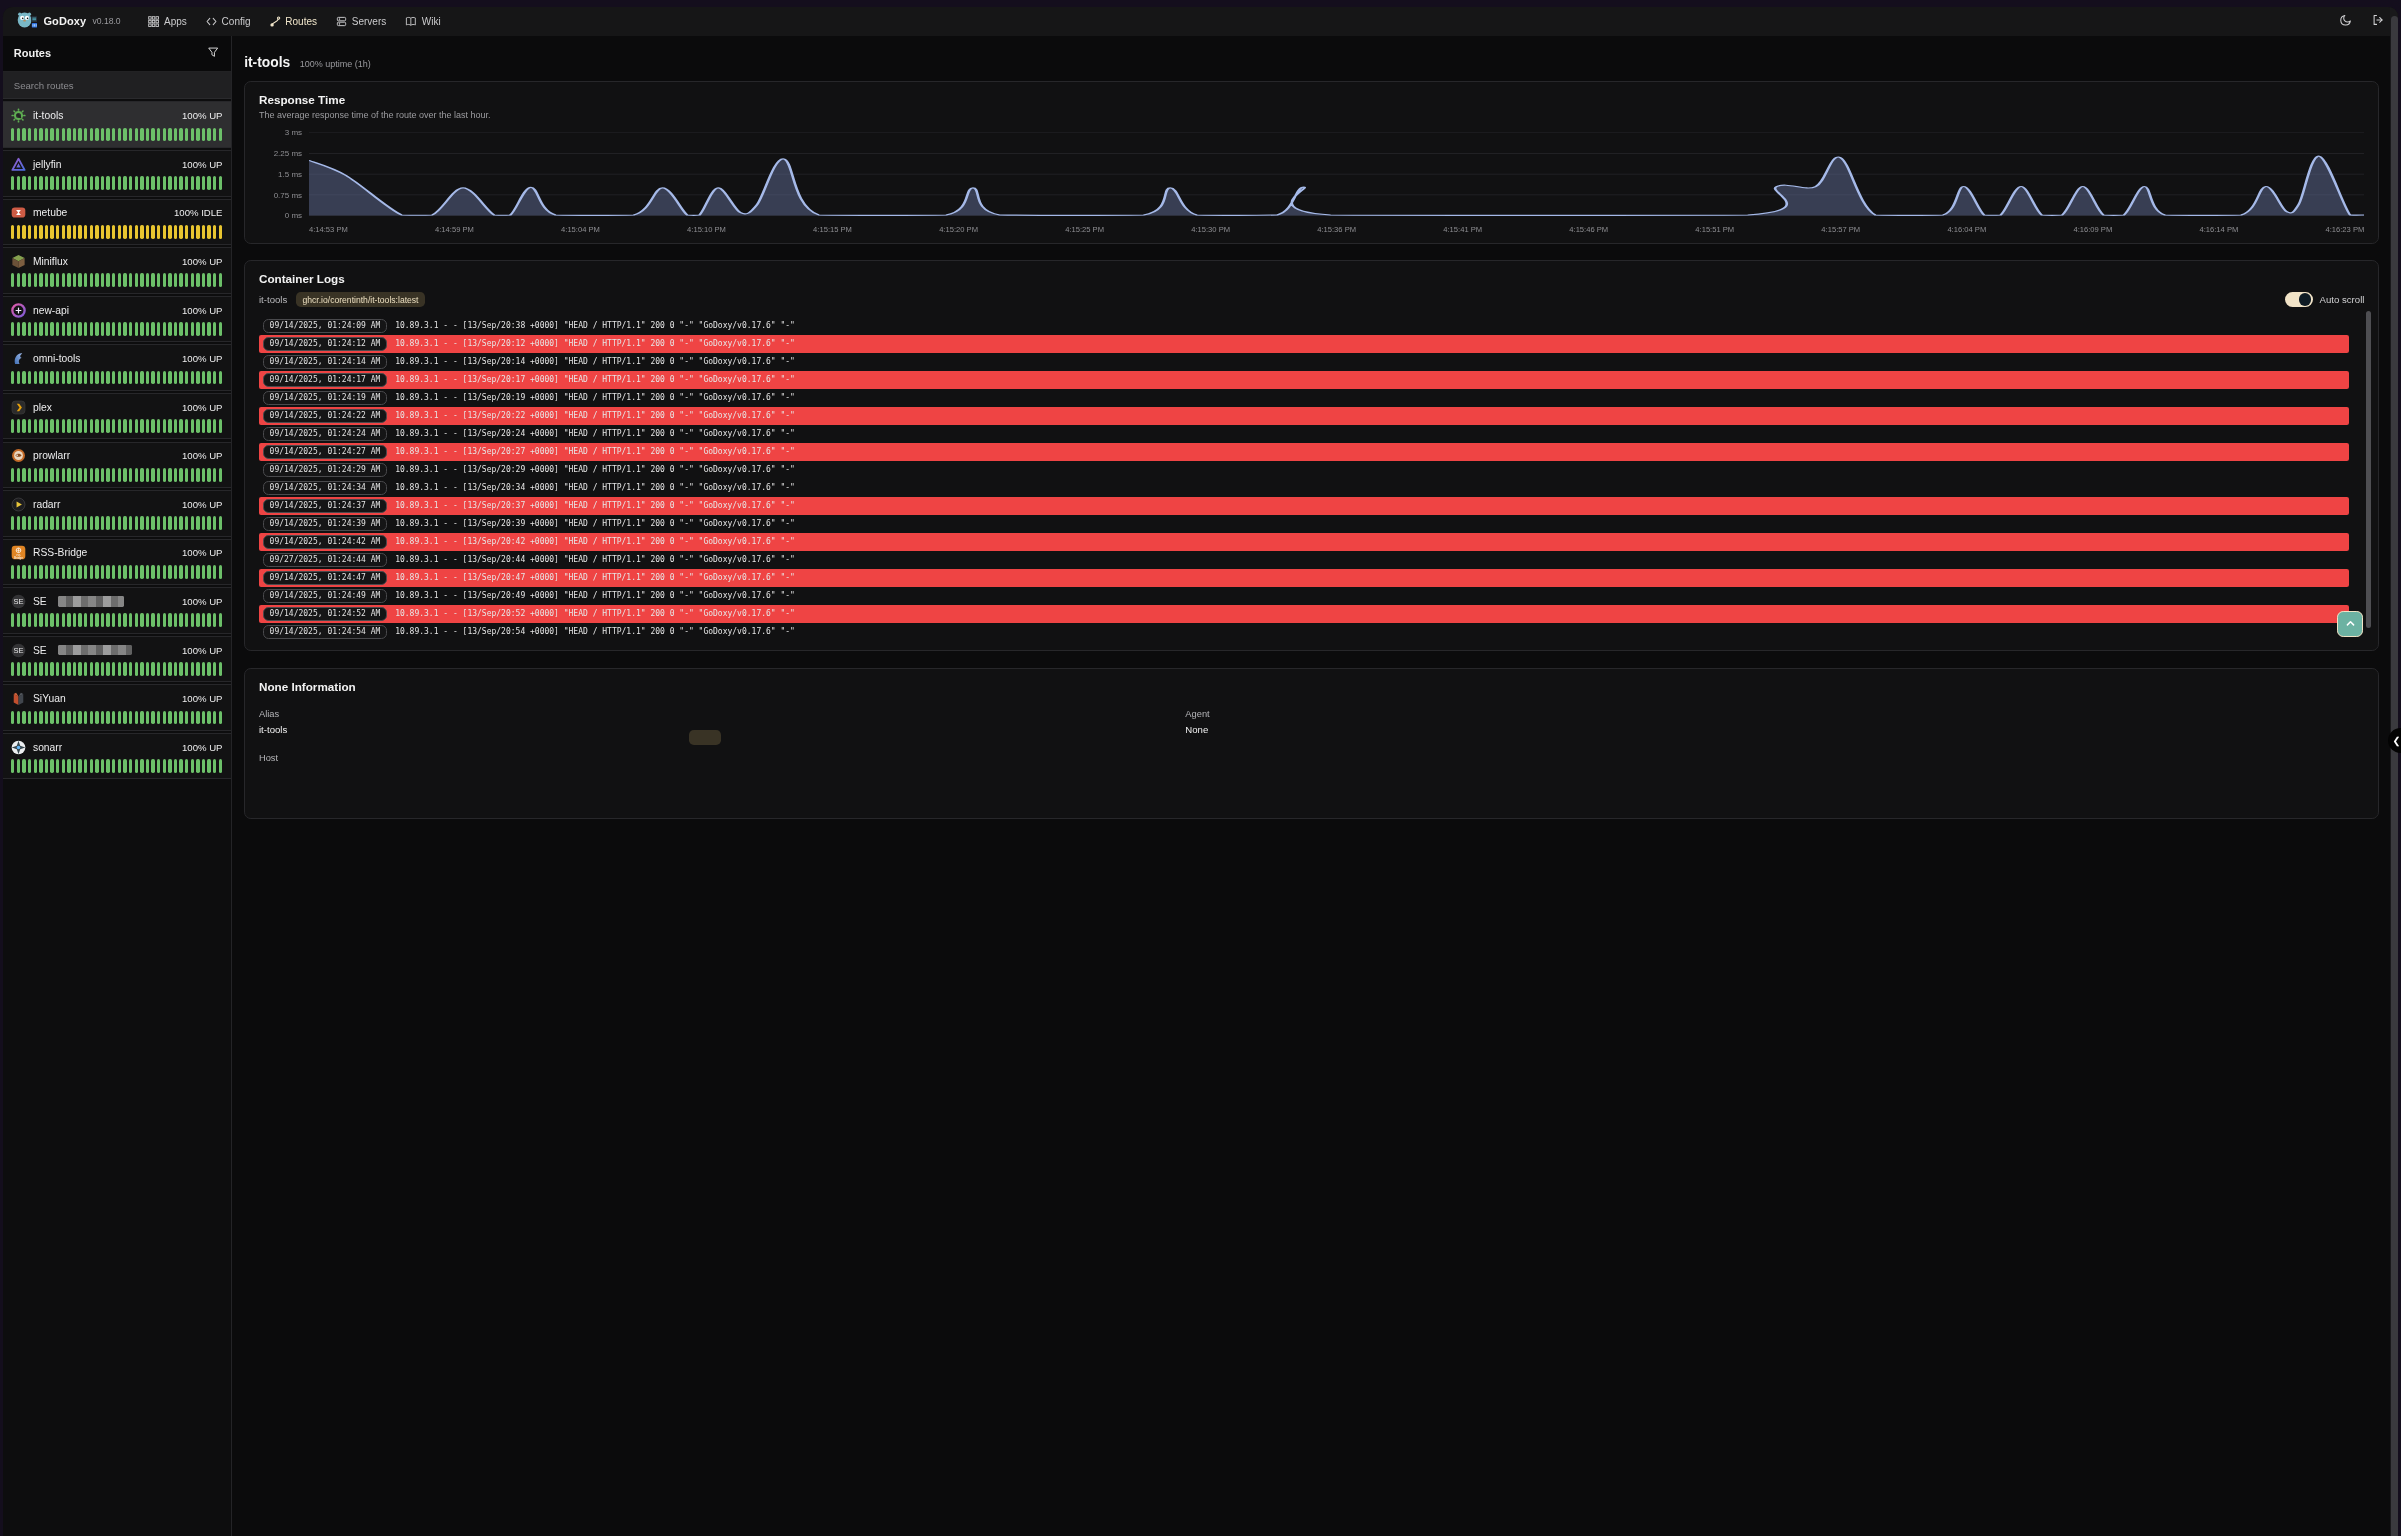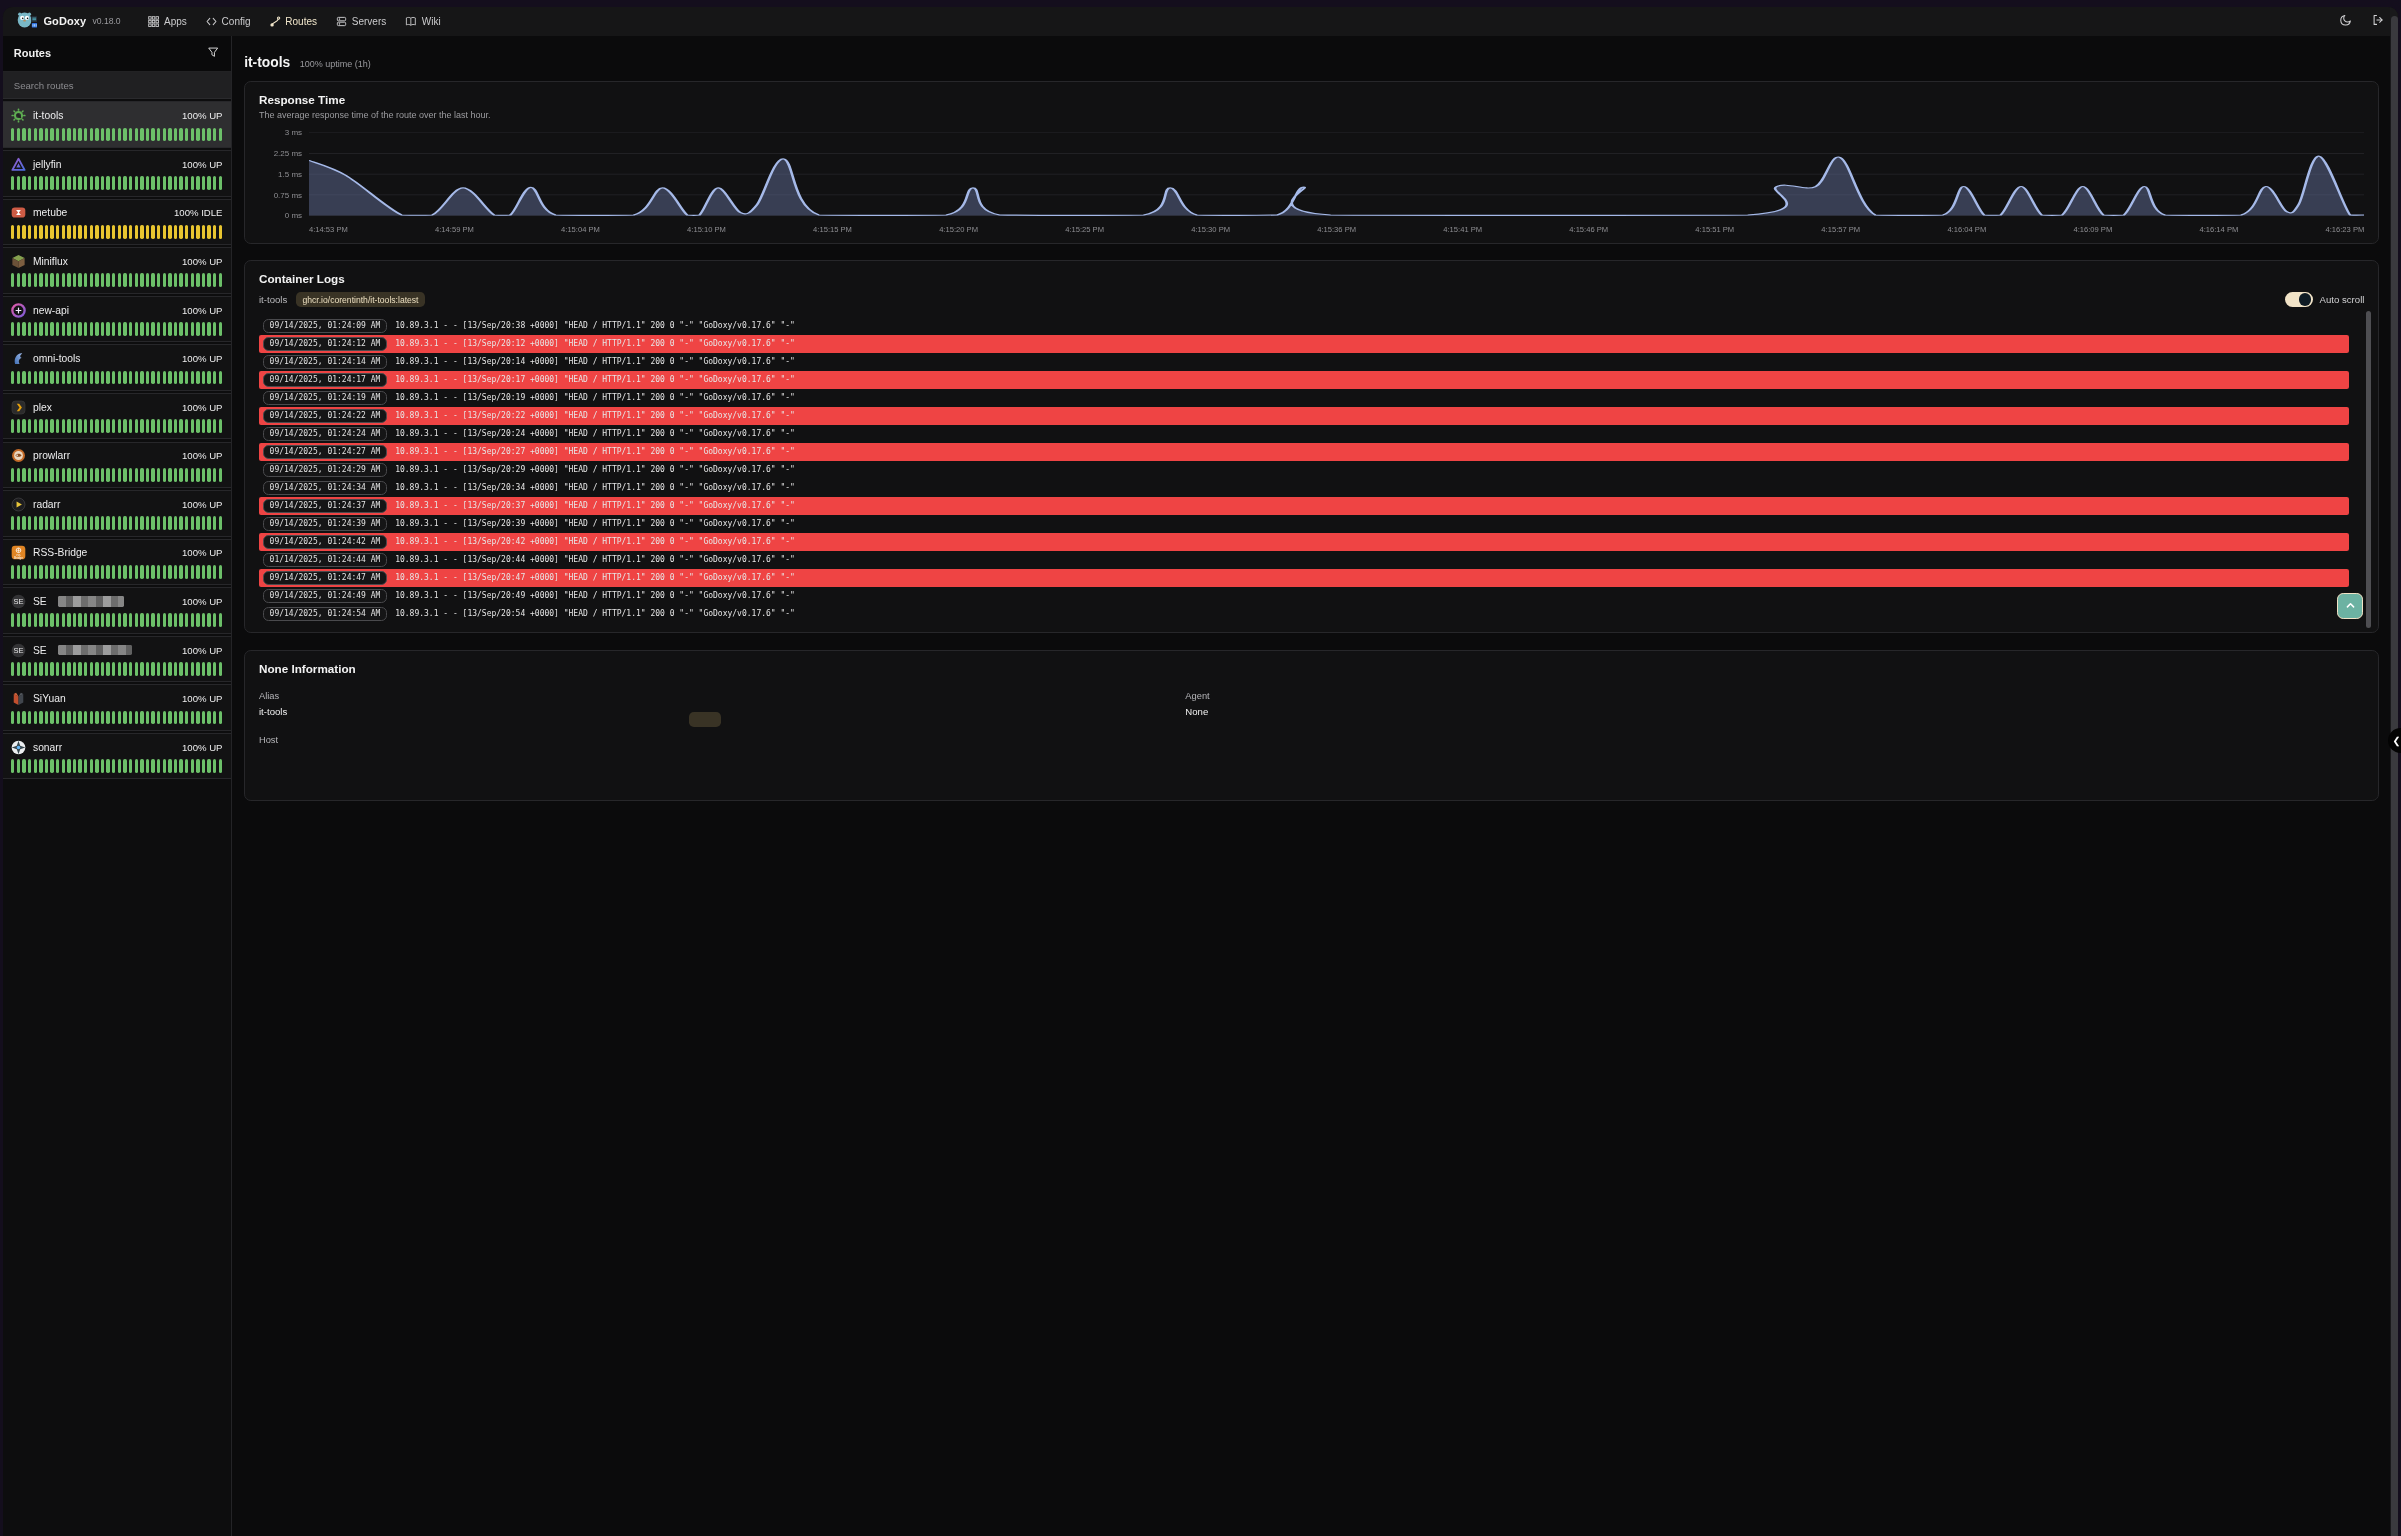--- a/index.html
+++ b/index.html
@@ -1077,30 +1077,34 @@
             </div>
             <div class="log-row">
               <span class="log-time">09/14/2025, 01:24:39 AM</span>
               <span class="log-msg">10.89.3.1 - - [13/Sep/20:39 +0000] "HEAD / HTTP/1.1" 200 0 "-" "GoDoxy/v0.17.6" "-"</span>
             </div>
             <div class="log-row alt">
               <span class="log-time">09/14/2025, 01:24:42 AM</span>
               <span class="log-msg">10.89.3.1 - - [13/Sep/20:42 +0000] "HEAD / HTTP/1.1" 200 0 "-" "GoDoxy/v0.17.6" "-"</span>
             </div>
             <div class="log-row">
-              <span class="log-time">01/14/2025, 01:24:44 AM</span>
+              <span class="log-time">09/27/2025, 01:24:44 AM</span>
               <span class="log-msg">10.89.3.1 - - [13/Sep/20:44 +0000] "HEAD / HTTP/1.1" 200 0 "-" "GoDoxy/v0.17.6" "-"</span>
             </div>
             <div class="log-row alt">
               <span class="log-time">09/14/2025, 01:24:47 AM</span>
               <span class="log-msg">10.89.3.1 - - [13/Sep/20:47 +0000] "HEAD / HTTP/1.1" 200 0 "-" "GoDoxy/v0.17.6" "-"</span>
             </div>
             <div class="log-row">
               <span class="log-time">09/14/2025, 01:24:49 AM</span>
               <span class="log-msg">10.89.3.1 - - [13/Sep/20:49 +0000] "HEAD / HTTP/1.1" 200 0 "-" "GoDoxy/v0.17.6" "-"</span>
+            </div>
+            <div class="log-row alt">
+              <span class="log-time">09/14/2025, 01:24:52 AM</span>
+              <span class="log-msg">10.89.3.1 - - [13/Sep/20:52 +0000] "HEAD / HTTP/1.1" 200 0 "-" "GoDoxy/v0.17.6" "-"</span>
             </div>
             <div class="log-row">
               <span class="log-time">09/14/2025, 01:24:54 AM</span>
               <span class="log-msg">10.89.3.1 - - [13/Sep/20:54 +0000] "HEAD / HTTP/1.1" 200 0 "-" "GoDoxy/v0.17.6" "-"</span>
             </div>
           </div>
         <div class="logs-scrollthumb"></div>
         <div class="scroll-top-btn">
           <svg width="11" height="11" viewBox="0 0 16 16">
               <path d="M3.5 10 L8 5.5 L12.5 10" fill="none" stroke="#ffffff" stroke-width="2.2" stroke-linecap="round" stroke-linejoin="round"></path>

